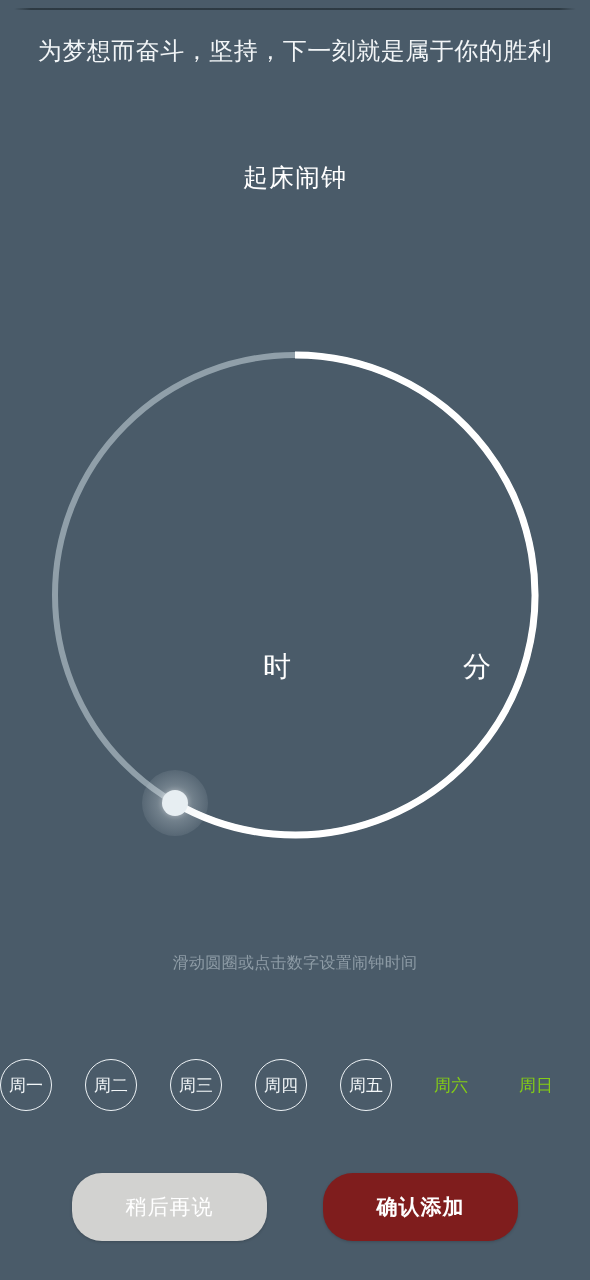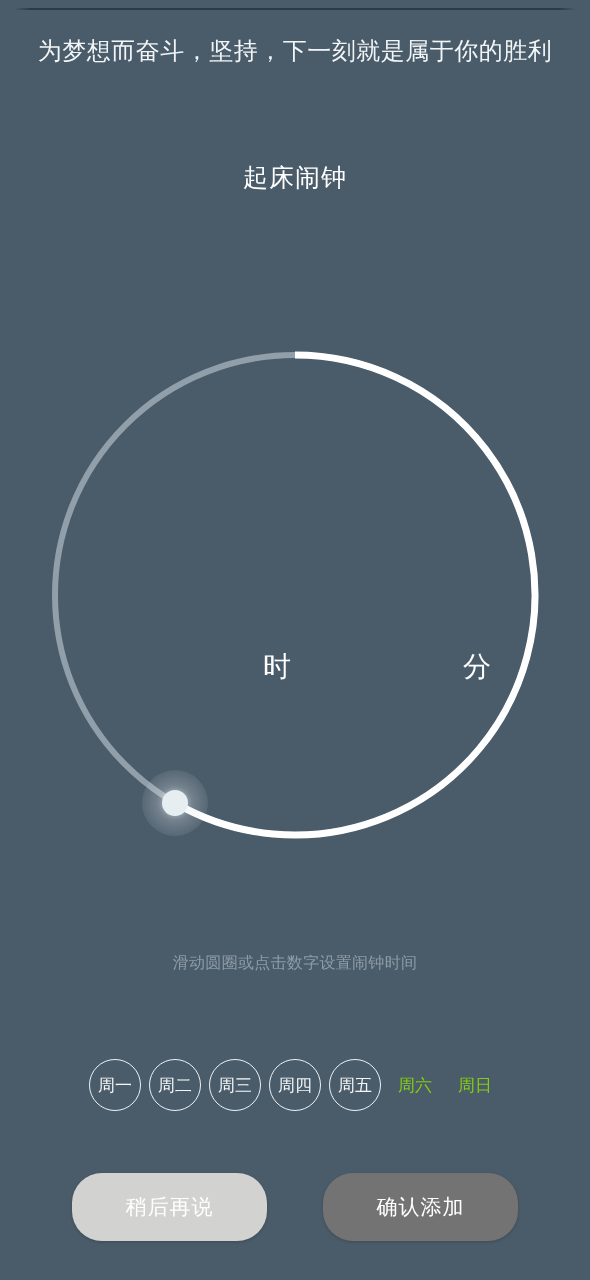--- a/index.html
+++ b/index.html
@@ -154,23 +154,23 @@
   }
 
   
   .weekdays {
     position: absolute;
     top: 1057px;
     left: 0;
     width: 590px;
     height: 56px;
     display: flex;
-    justify-content: center;
+    justify-content: flex-start;
     align-items: center;
-    gap: 8px;
+    gap: 33px;
   }
   .weekday {
     width: 52px;
     height: 52px;
     border-radius: 50%;
     display: flex;
     align-items: center;
     justify-content: center;
     font-size: 17px;
     color: #84cc16;
@@ -251,16 +251,16 @@
       <div class="weekday selected">周二</div>
       <div class="weekday selected">周三</div>
       <div class="weekday selected">周四</div>
       <div class="weekday selected">周五</div>
       <div class="weekday">周六</div>
       <div class="weekday">周日</div>
     </div>
 
   <div class="actions">
     <button class="btn btn-secondary" style="background: rgb(210, 210, 208);">稍后再说</button>
-    <button class="btn btn-primary" style="background: #737373;">确认添加</button>
+    <button class="btn btn-primary" style="background: #7f1d1d; font-weight: bold;">确认添加</button>
   </div>
 
 </div>
 
 </body></html>

